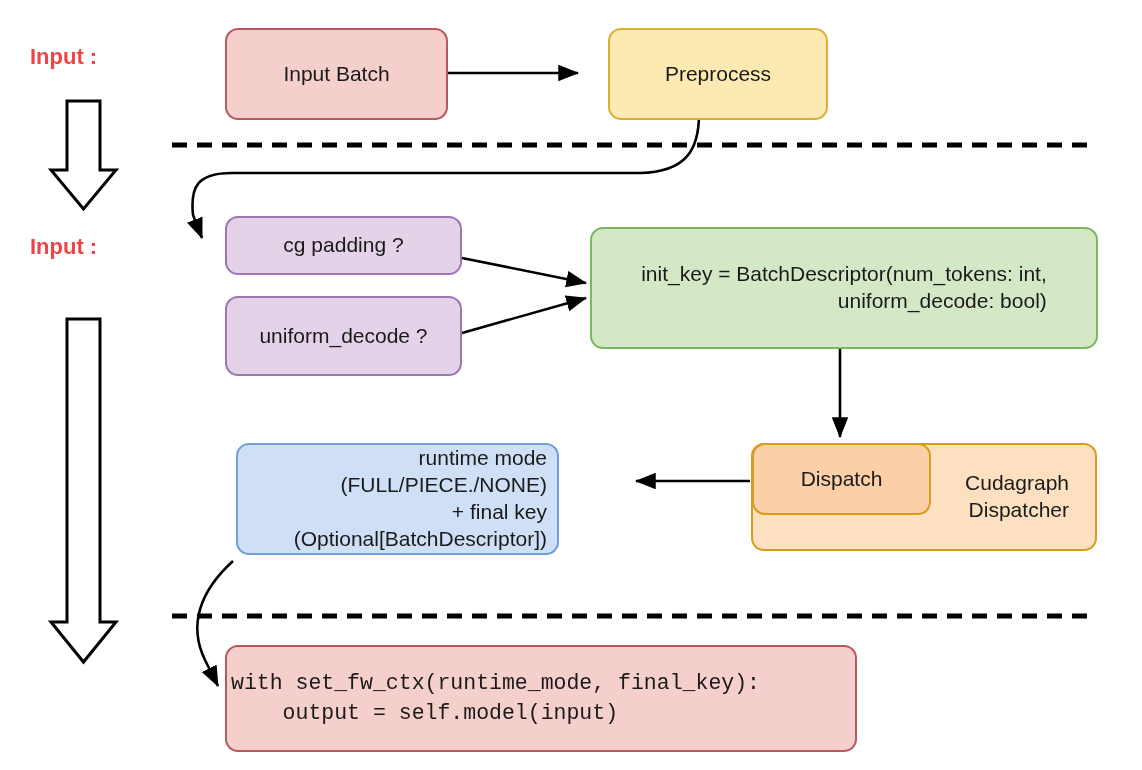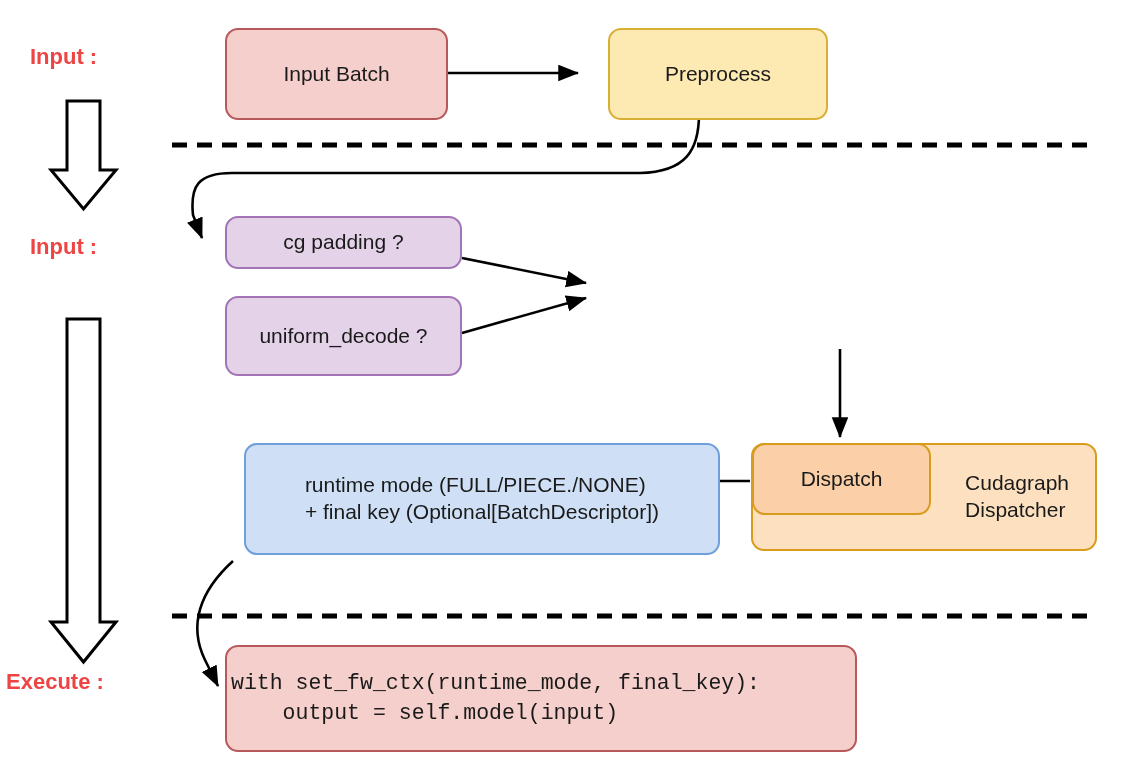--- a/index.html
+++ b/index.html
@@ -40,21 +40,21 @@
   
   .node {
     position: absolute;
     box-sizing: border-box;
     border-radius: 13px;
     border-style: solid;
     border-width: 2px;
     display: flex;
     align-items: center;
     justify-content: center;
-    text-align: left;
+    text-align: right;
     font-family: "Liberation Sans", sans-serif;
     font-size: 21px;
     line-height: 1.28;
     color: #1a1a1a;
     padding: 4px 10px;
   }
   .node-text {
     white-space: pre-line;
     display: block;
   }
@@ -113,40 +113,43 @@
 
     <line x1="750" y1="481" x2="636" y2="481" stroke="#000000" stroke-width="2.6" marker-end="url(#ah)"></line>
 
     <path d="M 233,561 C 200,591 188,625 205,660 L 218,686" fill="none" stroke="#000000" stroke-width="2.6" marker-end="url(#ah)"></path>
   </svg>
 
   <div class="stage-label" style="left:30px; top:44px;">Input :</div>
 
   <div class="stage-label" style="left:30px; top:234px;">Input :</div>
 
-  <div class="stage-label" style="left:6px; top:669px;">Execute :</div>
 
   <div class="node pink" style="left:225px; top:28px; width:223px; height:92px;">
     <span class="node-text">Input Batch</span>
   </div>
 
   <div class="node yellow" style="left:589px; top:28px; width:220px; height:92px;margin-left:19px;">
     <span class="node-text">Preprocess</span>
   </div>
 
-  <div class="node purple" style="left:225px; top:216px; width:237px; height:53px;">
+  <div class="node purple" style="left:225px; top:216px; width:237px; height:59px;">
     <span class="node-text">cg padding ?</span>
   </div>
 
   <div class="node purple" style="left:225px; top:296px; width:237px; height:80px;">
     <span class="node-text">uniform_decode ?</span>
   </div>
 
+  <div class="node green" style="left:590px; top:227px; width:508px; height:122px;">
+    <span class="node-text">init_key = BatchDescriptor(num_tokens: int,
+uniform_decode: bool)</span>
+  </div>
 
-  <div class="node blue" style="left:244px; top:443px; width:476px; height:112px;">
+  <div class="node blue" style="left:236px; top:443px; width:323px; height:112px;">
     <span class="node-text">runtime mode (FULL/PIECE./NONE)
 + final key (Optional[BatchDescriptor])</span>
   </div>
 
   <div class="node orange-outer" style="left:751px; top:443px; width:346px; height:108px;">
     <span class="node-text">Cudagraph
 Dispatcher</span>
   </div>
 
   <div class="node orange-inner" style="left:752px; top:443px; width:179px; height:72px;">

